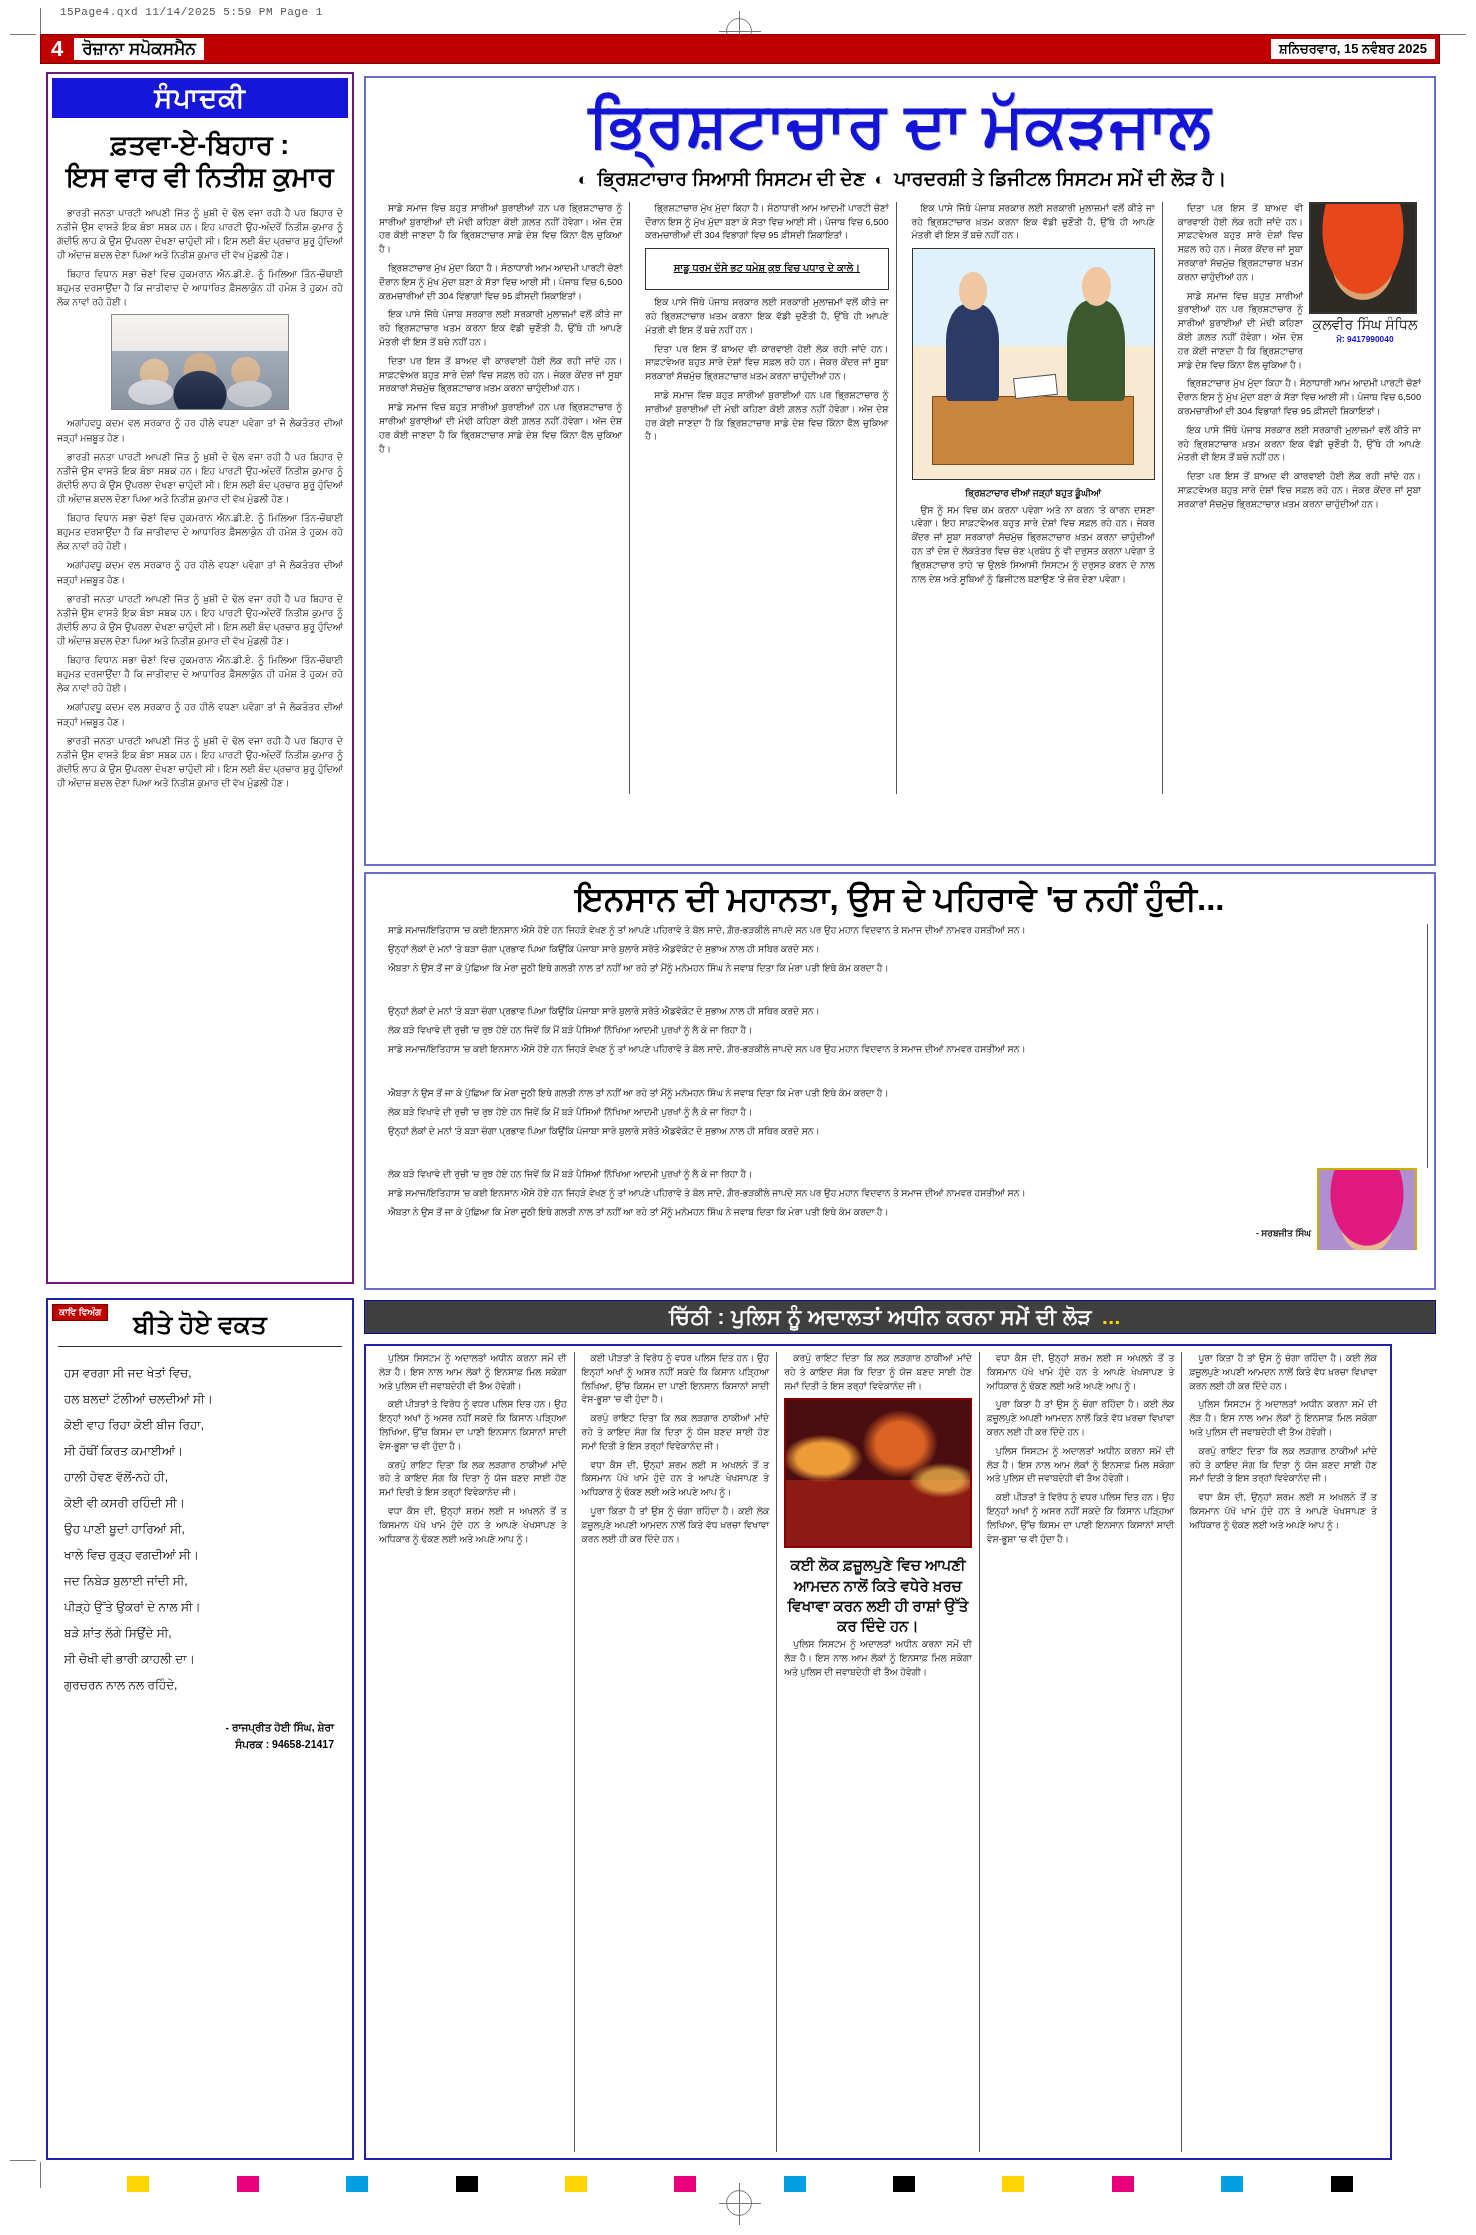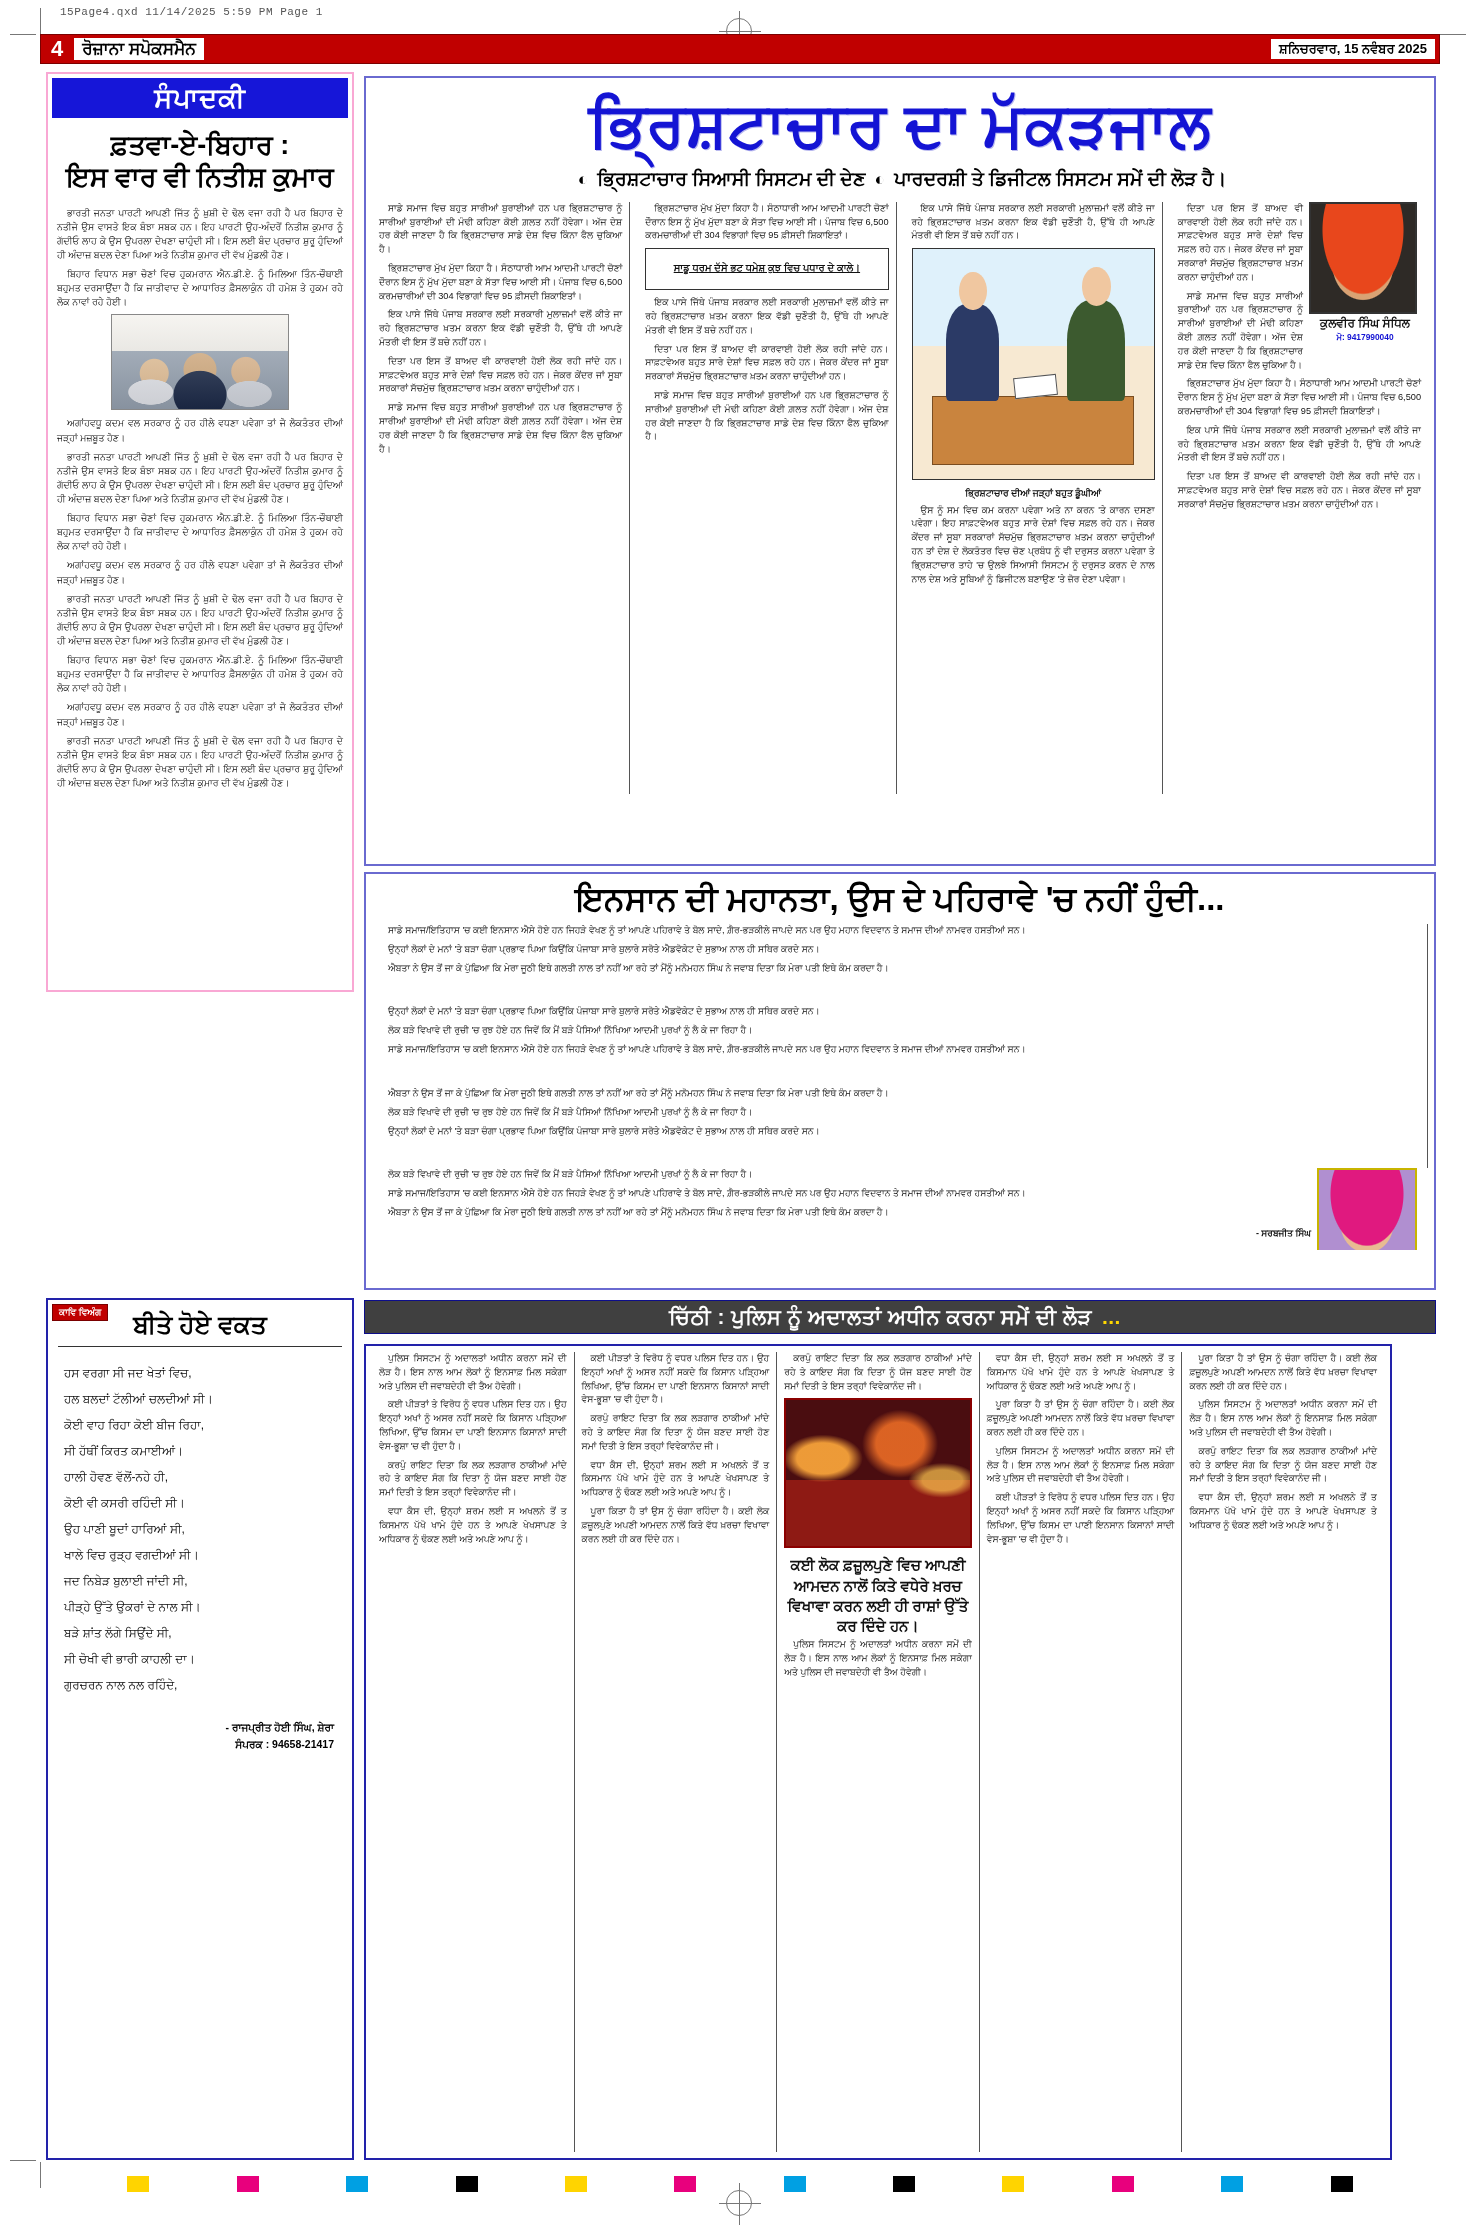--- a/index.html
+++ b/index.html
@@ -46,22 +46,22 @@
     white-space:nowrap;
   }
   .issue-date {
     background:#fff; color:#000; font-weight:bold; font-size:13px;
     padding:2px 8px; margin-left:auto; margin-right:3px;
     border:1px solid #c00000; white-space:nowrap;
   }
 
   
   .edit-col {
-    position:absolute; left:46px; top:72px; width:308px; height:920px;
-    border:2px solid #f9a8d4; background:#fff;
+    position:absolute; left:46px; top:72px; width:308px; height:1212px;
+    border:2px solid #701a75; background:#fff;
   }
   .edit-kicker {
     margin:4px; height:40px; background:#1616d8;
     display:flex; align-items:center; justify-content:center;
     color:#fff; font-size:27px; font-weight:bold; letter-spacing:1px;
   }
   .edit-title {
     text-align:center; font-size:27px; font-weight:bold; color:#000;
     line-height:1.18; padding:8px 6px 6px 6px;
   }
@@ -121,21 +121,21 @@
     float:right; width:112px; margin:0 0 5px 6px; text-align:center;
   }
   .author-photo {
     width:108px; height:112px; border:2px solid #333;
     background:
       radial-gradient(ellipse at 50% 24%, #e8471c 0 40px, transparent 41px),
       radial-gradient(ellipse at 50% 56%, #d9a273 0 30px, transparent 31px),
       linear-gradient(#2e2a26 0 100%);
   }
   .author-name {
-    font-size:12px; font-weight:bold; margin-top:2px; line-height:1.25;
+    font-size:14px; font-weight:normal; margin-top:2px; line-height:1.25;
   }
   .author-phone {
     font-size:8.4px; color:#1414d4; font-weight:bold;
   }
 
   .inline-cartoon {
     width:100%; height:232px; border:1px solid #333; margin:4px 0 5px 0;
     background:
       linear-gradient(#dff1fb 0 42%, #f7e9d2 42% 100%);
     position:relative; overflow:hidden;

